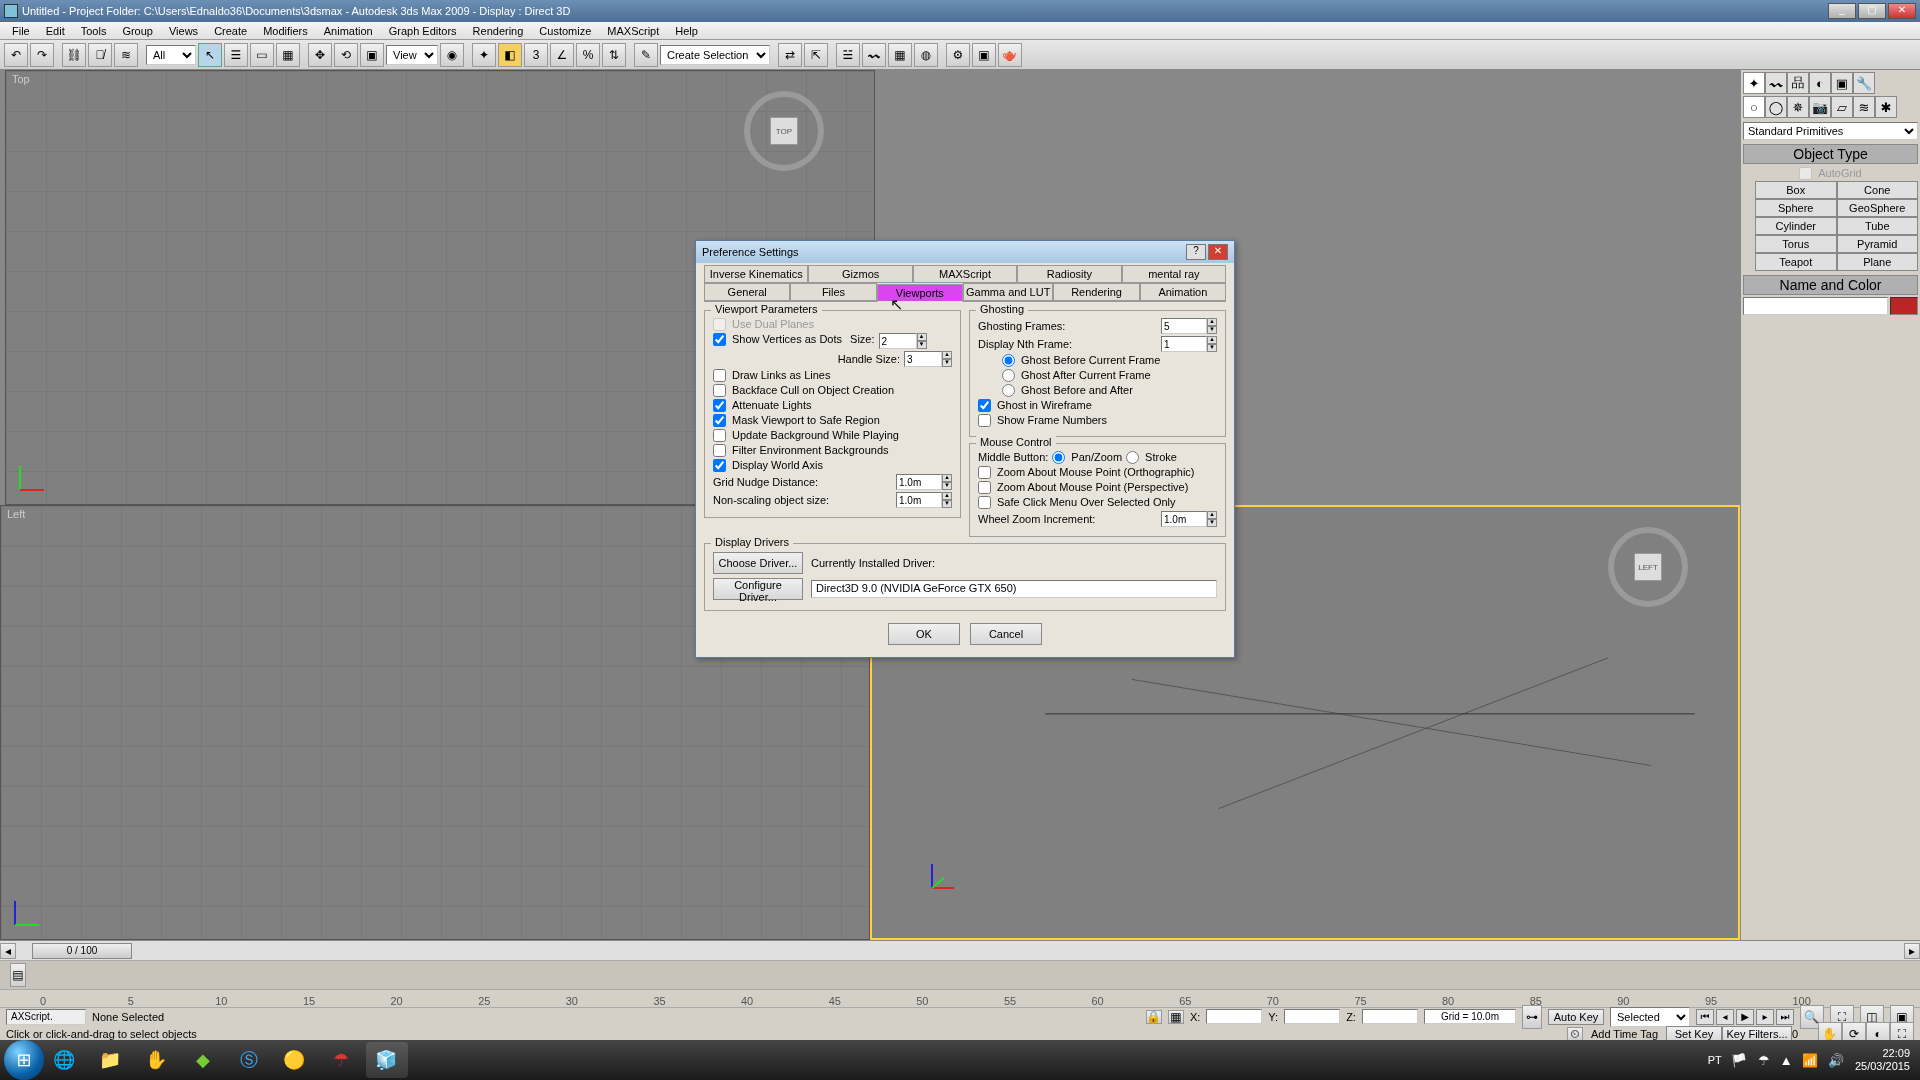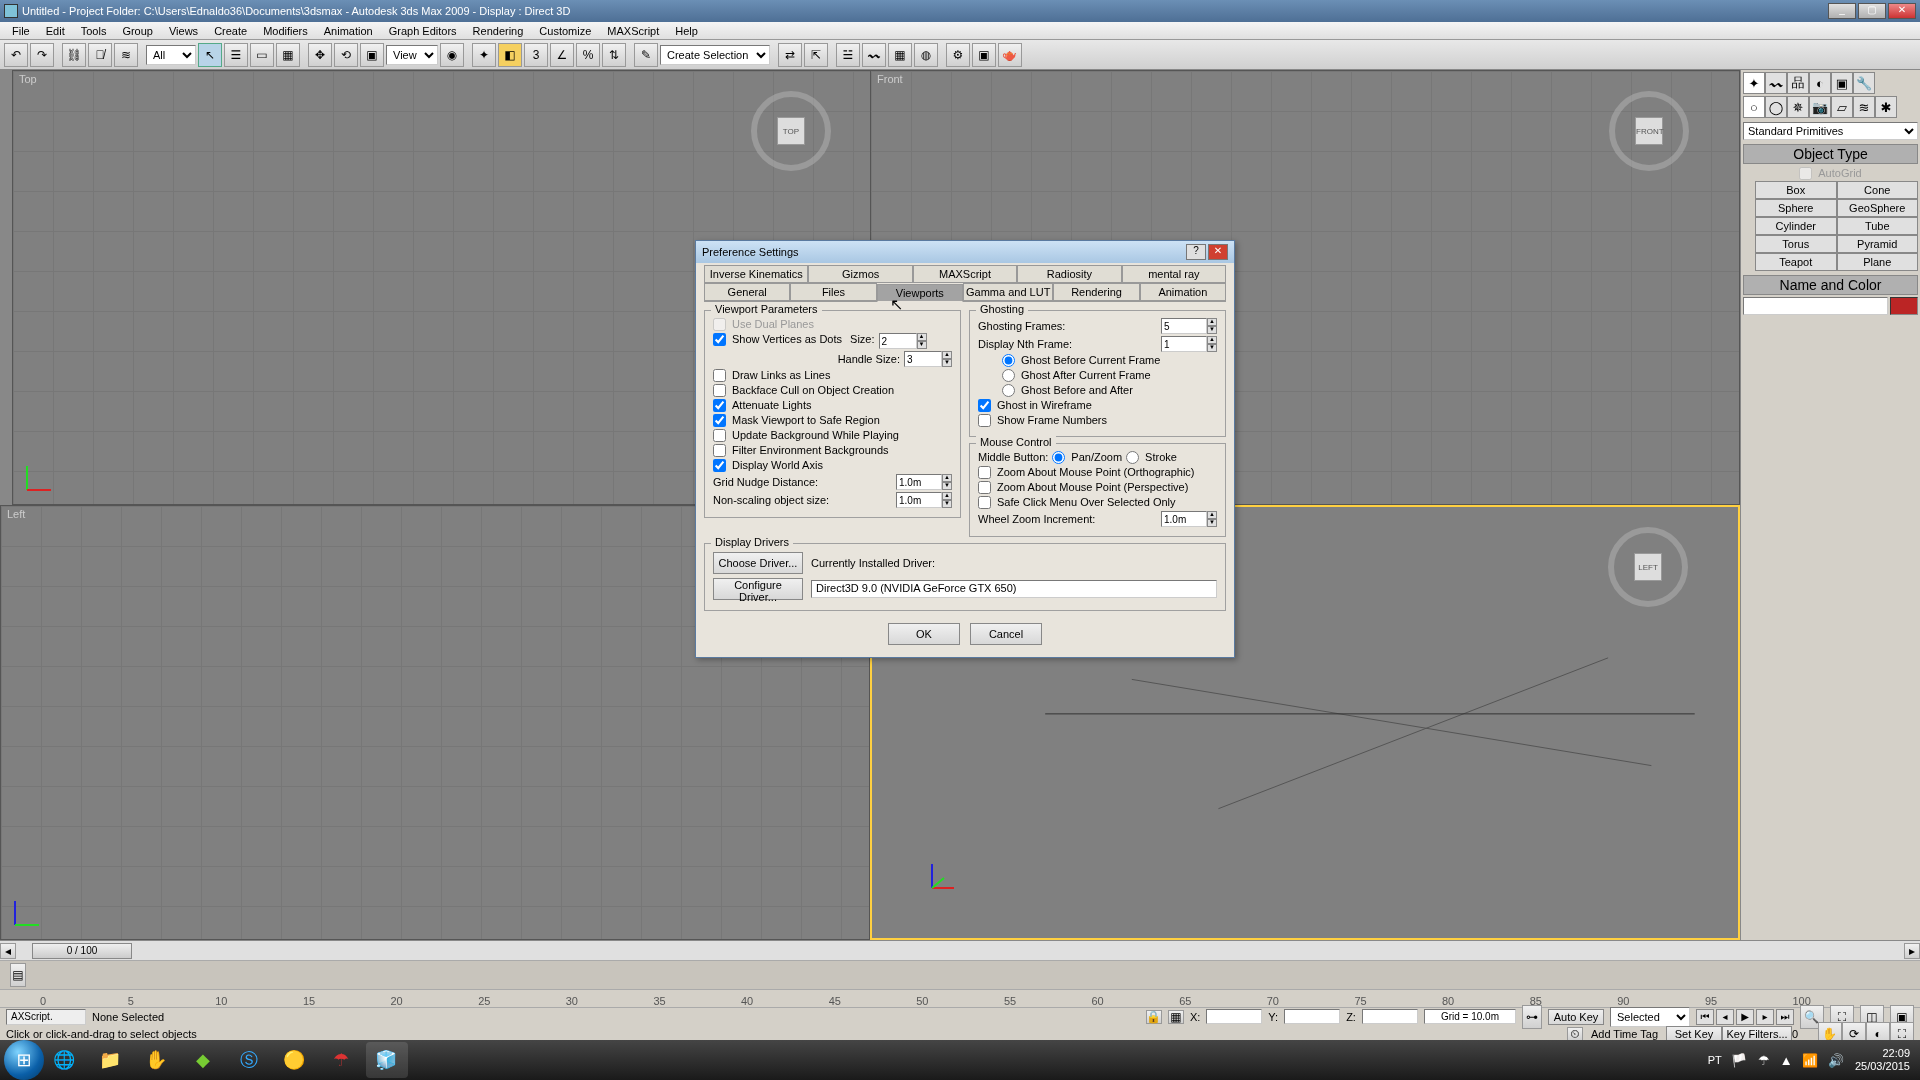--- a/index.html
+++ b/index.html
@@ -19,21 +19,21 @@
 
 .toolbar { height: 30px; background: linear-gradient(#e8e8e8,#d0d0d0); display: flex; align-items: center; padding: 2px 4px; gap: 2px; border-bottom: 1px solid #888; }
 .tool-btn { width: 24px; height: 24px; background: linear-gradient(#f0f0f0,#d0d0d0); border: 1px solid #999; display: inline-flex; align-items: center; justify-content: center; cursor: pointer; font-size: 12px; }
 .tool-btn.active { background: #b8d4e8; border-color: #5a8; }
 .tool-sep { width: 4px; height: 20px; }
 .tool-select { height: 20px; border: 1px inset #ccc; font-size: 11px; background: #fff; padding: 0 2px; }
 
 
 .main { position: absolute; top: 70px; left: 0; right: 180px; bottom: 140px; background: #888; }
 .viewport { position: absolute; background: #808080; border: 1px solid #555; }
-.viewport.top-left { top: 0; left: 12px; width: 50%; height: 50%; }
+.viewport.top-left { top: 0; left: 5px; width: 50%; height: 50%; }
 .viewport.top-right { top: 0; left: 50%; width: 50%; height: 50%; }
 .viewport.bottom-left { top: 50%; left: 0; width: 50%; height: 50%; }
 .viewport.bottom-right { top: 50%; left: 50%; width: 50%; height: 50%; border: 2px solid #ffd040; }
 .viewport-label { position: absolute; top: 2px; left: 6px; color: #ccc; font-size: 11px; }
 .vcube { position: absolute; top: 20px; right: 50px; width: 80px; height: 80px; }
 .vcube-ring { width: 80px; height: 80px; border: 6px solid rgba(180,180,180,.5); border-radius: 50%; position: absolute; }
 .vcube-box { position: absolute; top: 26px; left: 26px; width: 28px; height: 28px; background: #ddd; border: 1px solid #999; text-align: center; line-height: 28px; font-size: 8px; color: #555; }
 .axis-gizmo { position: absolute; bottom: 8px; left: 8px; width: 40px; height: 40px; }
 .grid-bg { position: absolute; inset: 0; background-image: linear-gradient(#777 1px, transparent 1px), linear-gradient(90deg,#777 1px,transparent 1px); background-size: 40px 40px; }
 
@@ -76,21 +76,21 @@
 
 .dialog { position: absolute; top: 240px; left: 695px; width: 540px; background: #e8e4dc; border: 1px solid #5a7aa0; box-shadow: 2px 2px 6px rgba(0,0,0,.3); }
 .dialog-title { height: 22px; background: linear-gradient(#cde2f5,#a9c7e3); display: flex; align-items: center; padding: 0 6px; font-size: 12px; }
 .dialog-title-btns { margin-left: auto; display: flex; gap: 2px; }
 .dlg-btn { width: 20px; height: 16px; border: 1px solid #777; background: #e0e0e0; text-align: center; line-height: 12px; font-size: 10px; cursor: pointer; }
 .dlg-btn.close { background: #d04030; color: #fff; }
 .dialog-body { padding: 2px 8px 12px; }
 .tab-rows { border-bottom: 1px solid #999; }
 .tab-row { display: flex; }
 .tab { flex: 1; text-align: center; padding: 2px 2px; border: 1px solid #999; background: #e0ddd4; cursor: pointer; font-size: 11px; white-space: nowrap; }
-.tab.active { background: #a3a3a3; border-bottom: 1px solid #e8e4dc; position: relative; top: 1px; }
+.tab.active { background: #d946ef; border-bottom: 1px solid #e8e4dc; position: relative; top: 1px; }
 .panels { display: flex; gap: 8px; margin-top: 8px; }
 .groupbox { border: 1px solid #a0a0a0; padding: 6px 8px 8px; position: relative; margin-bottom: 6px; }
 .groupbox > .gtitle { position: absolute; top: -8px; left: 6px; background: #e8e4dc; padding: 0 4px; font-size: 11px; }
 .left-col { flex: 1; }
 .right-col { flex: 1; }
 .chk-row { display: flex; align-items: flex-start; gap: 4px; padding: 1px 0; font-size: 11px; }
 .chk-row input[type=checkbox], .chk-row input[type=radio] { margin-right: 2px; }
 .chk-row .disabled { color: #999; }
 .num-row { display: flex; align-items: center; gap: 4px; padding: 1px 0; font-size: 11px; }
 .num-row .spacer { flex: 1; }
@@ -184,28 +184,20 @@
     <div class="viewport-label">Top</div>
     <div class="vcube">
         <div class="vcube-ring"></div>
         <div class="vcube-box">TOP</div>
       </div>
     <div class="axis-gizmo"><svg width="40" height="40">
           <line x1="6" y1="34" x2="6" y2="10" stroke="#2d2" stroke-width="2"></line>
           <line x1="6" y1="34" x2="30" y2="34" stroke="#d22" stroke-width="2"></line>
         </svg></div>
   </div>
-  <div class="viewport top-right">
-    <div class="grid-bg"></div>
-    <div class="viewport-label">Front</div>
-    <div class="vcube">
-        <div class="vcube-ring"></div>
-        <div class="vcube-box">FRONT</div>
-      </div>
-  </div>
   <div class="viewport bottom-left">
     <div class="grid-bg"></div>
     <div class="viewport-label">Left</div>
     <div class="axis-gizmo"><svg width="40" height="40">
           <line x1="6" y1="34" x2="6" y2="10" stroke="#22d" stroke-width="2"></line>
           <line x1="6" y1="34" x2="30" y2="34" stroke="#2d2" stroke-width="2"></line>
         </svg></div>
   </div>
   <div class="viewport bottom-right">
     <svg width="100%" height="100%" style="position:absolute;inset:0">

